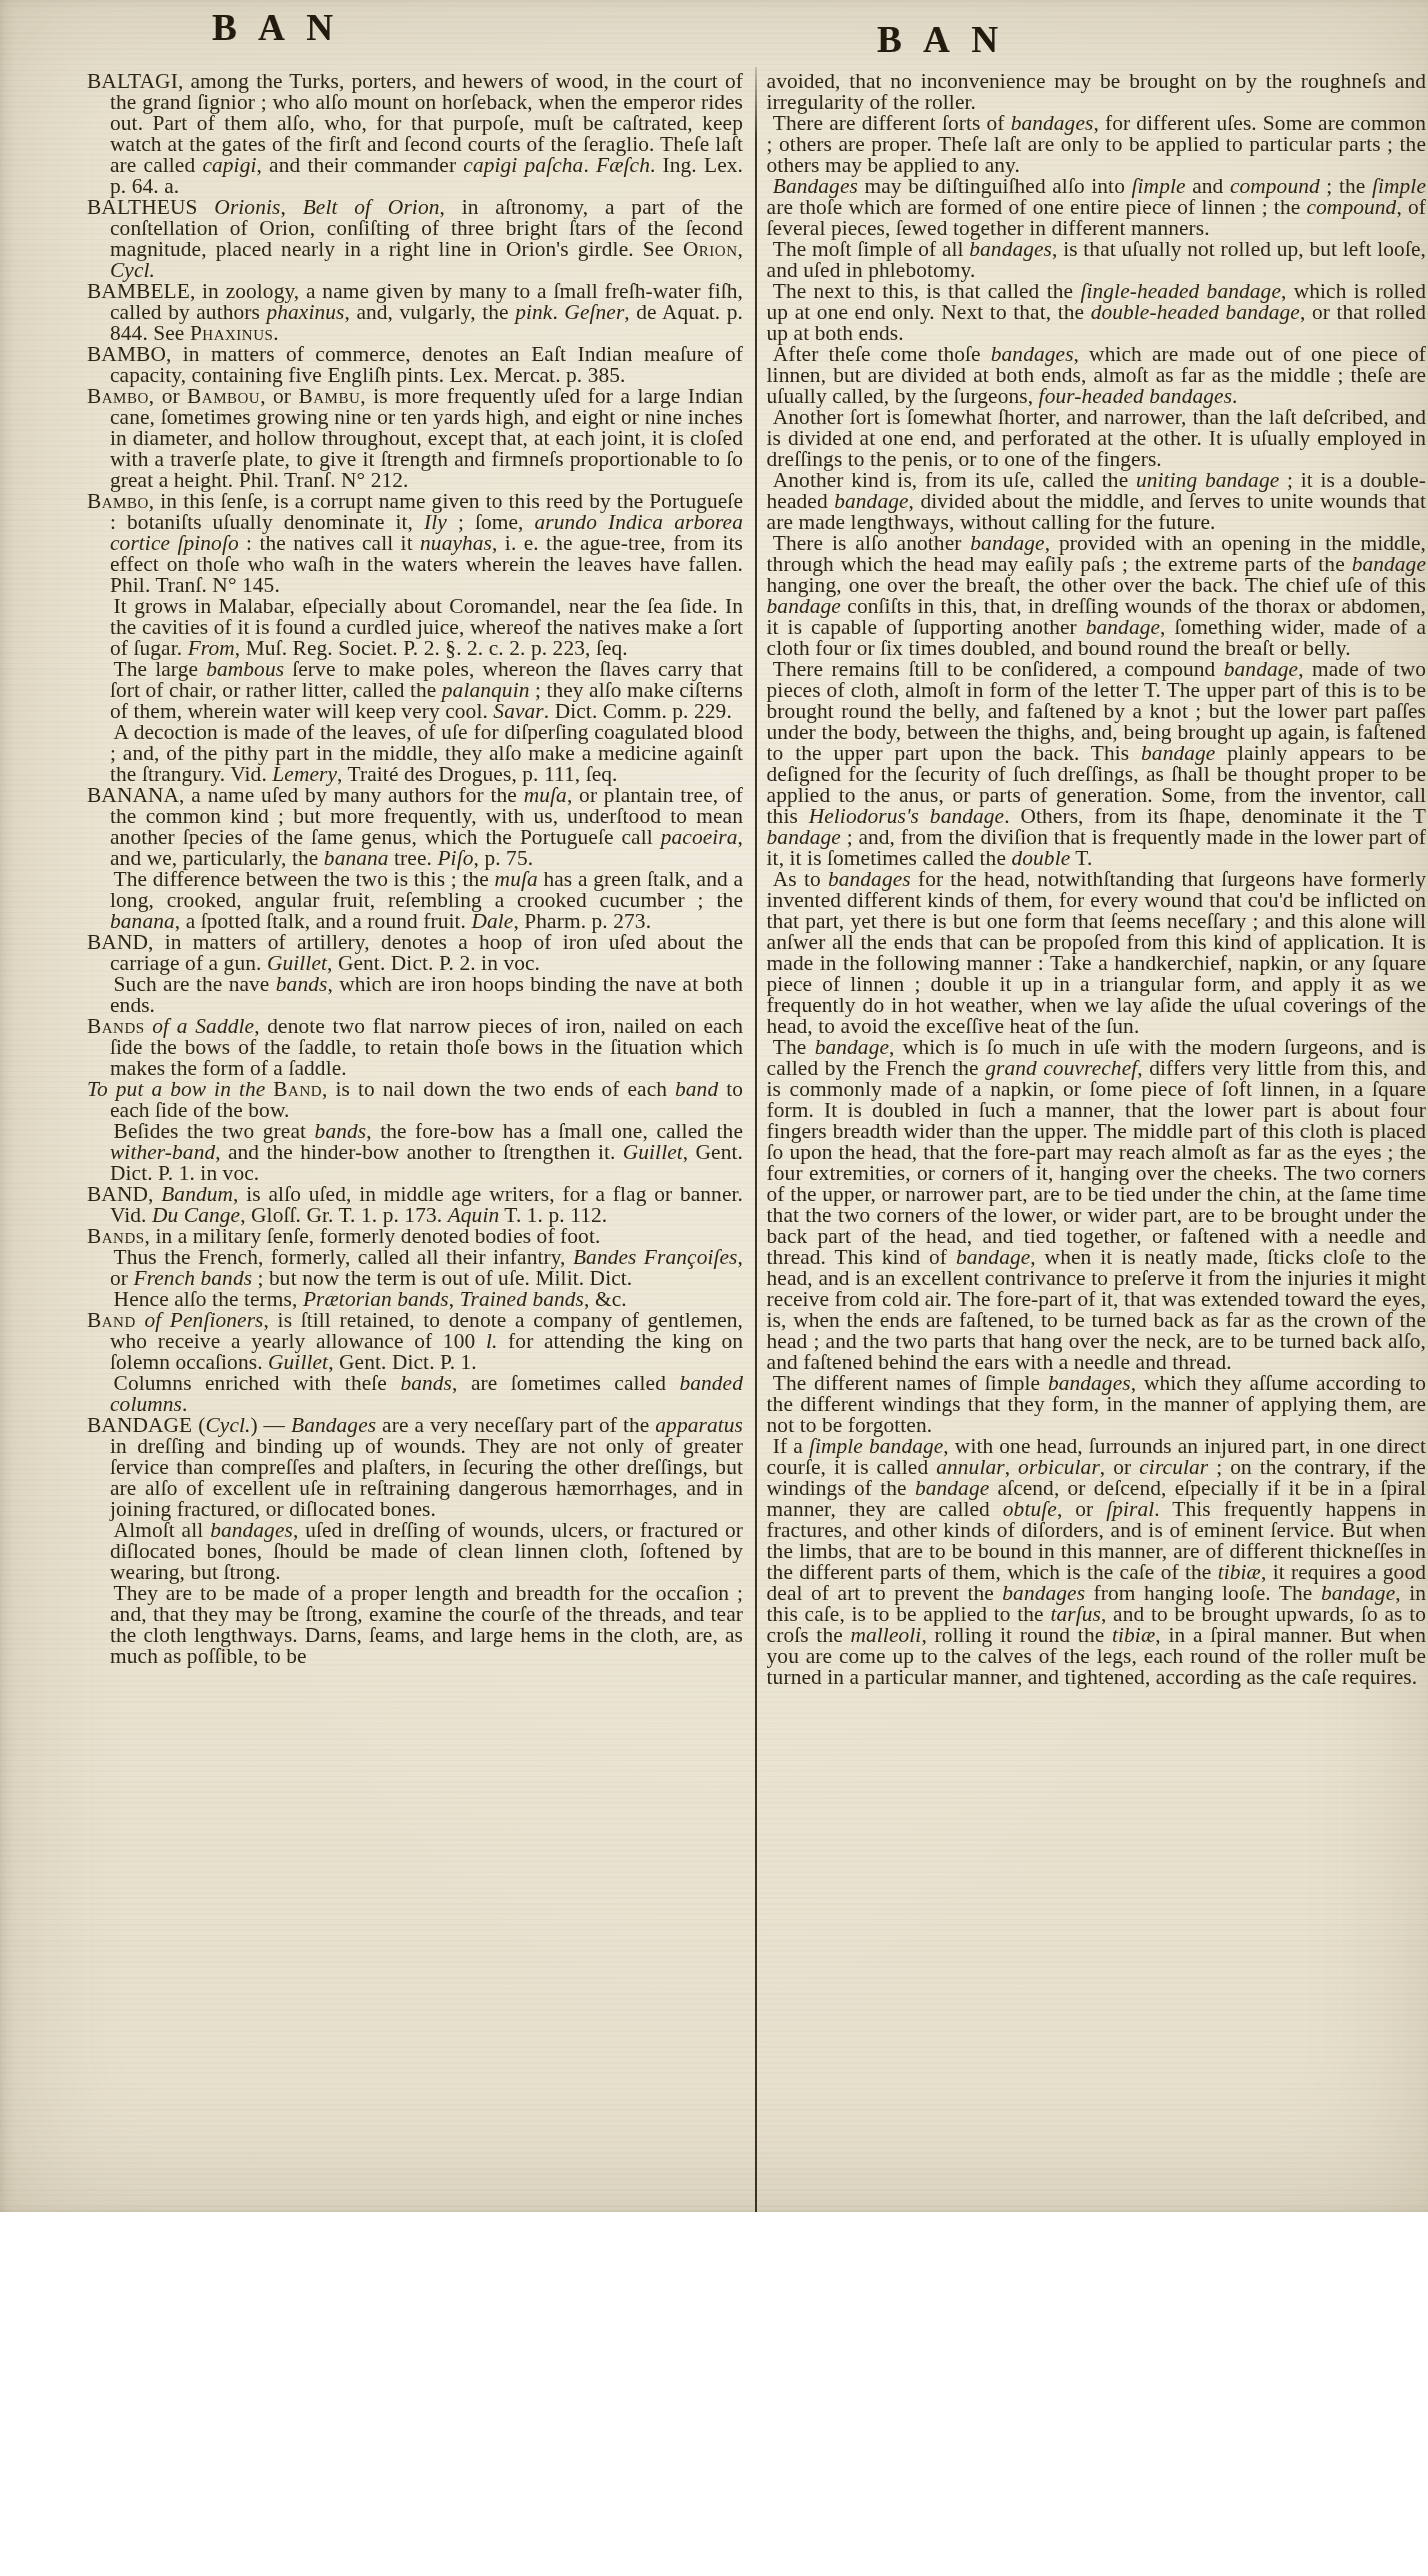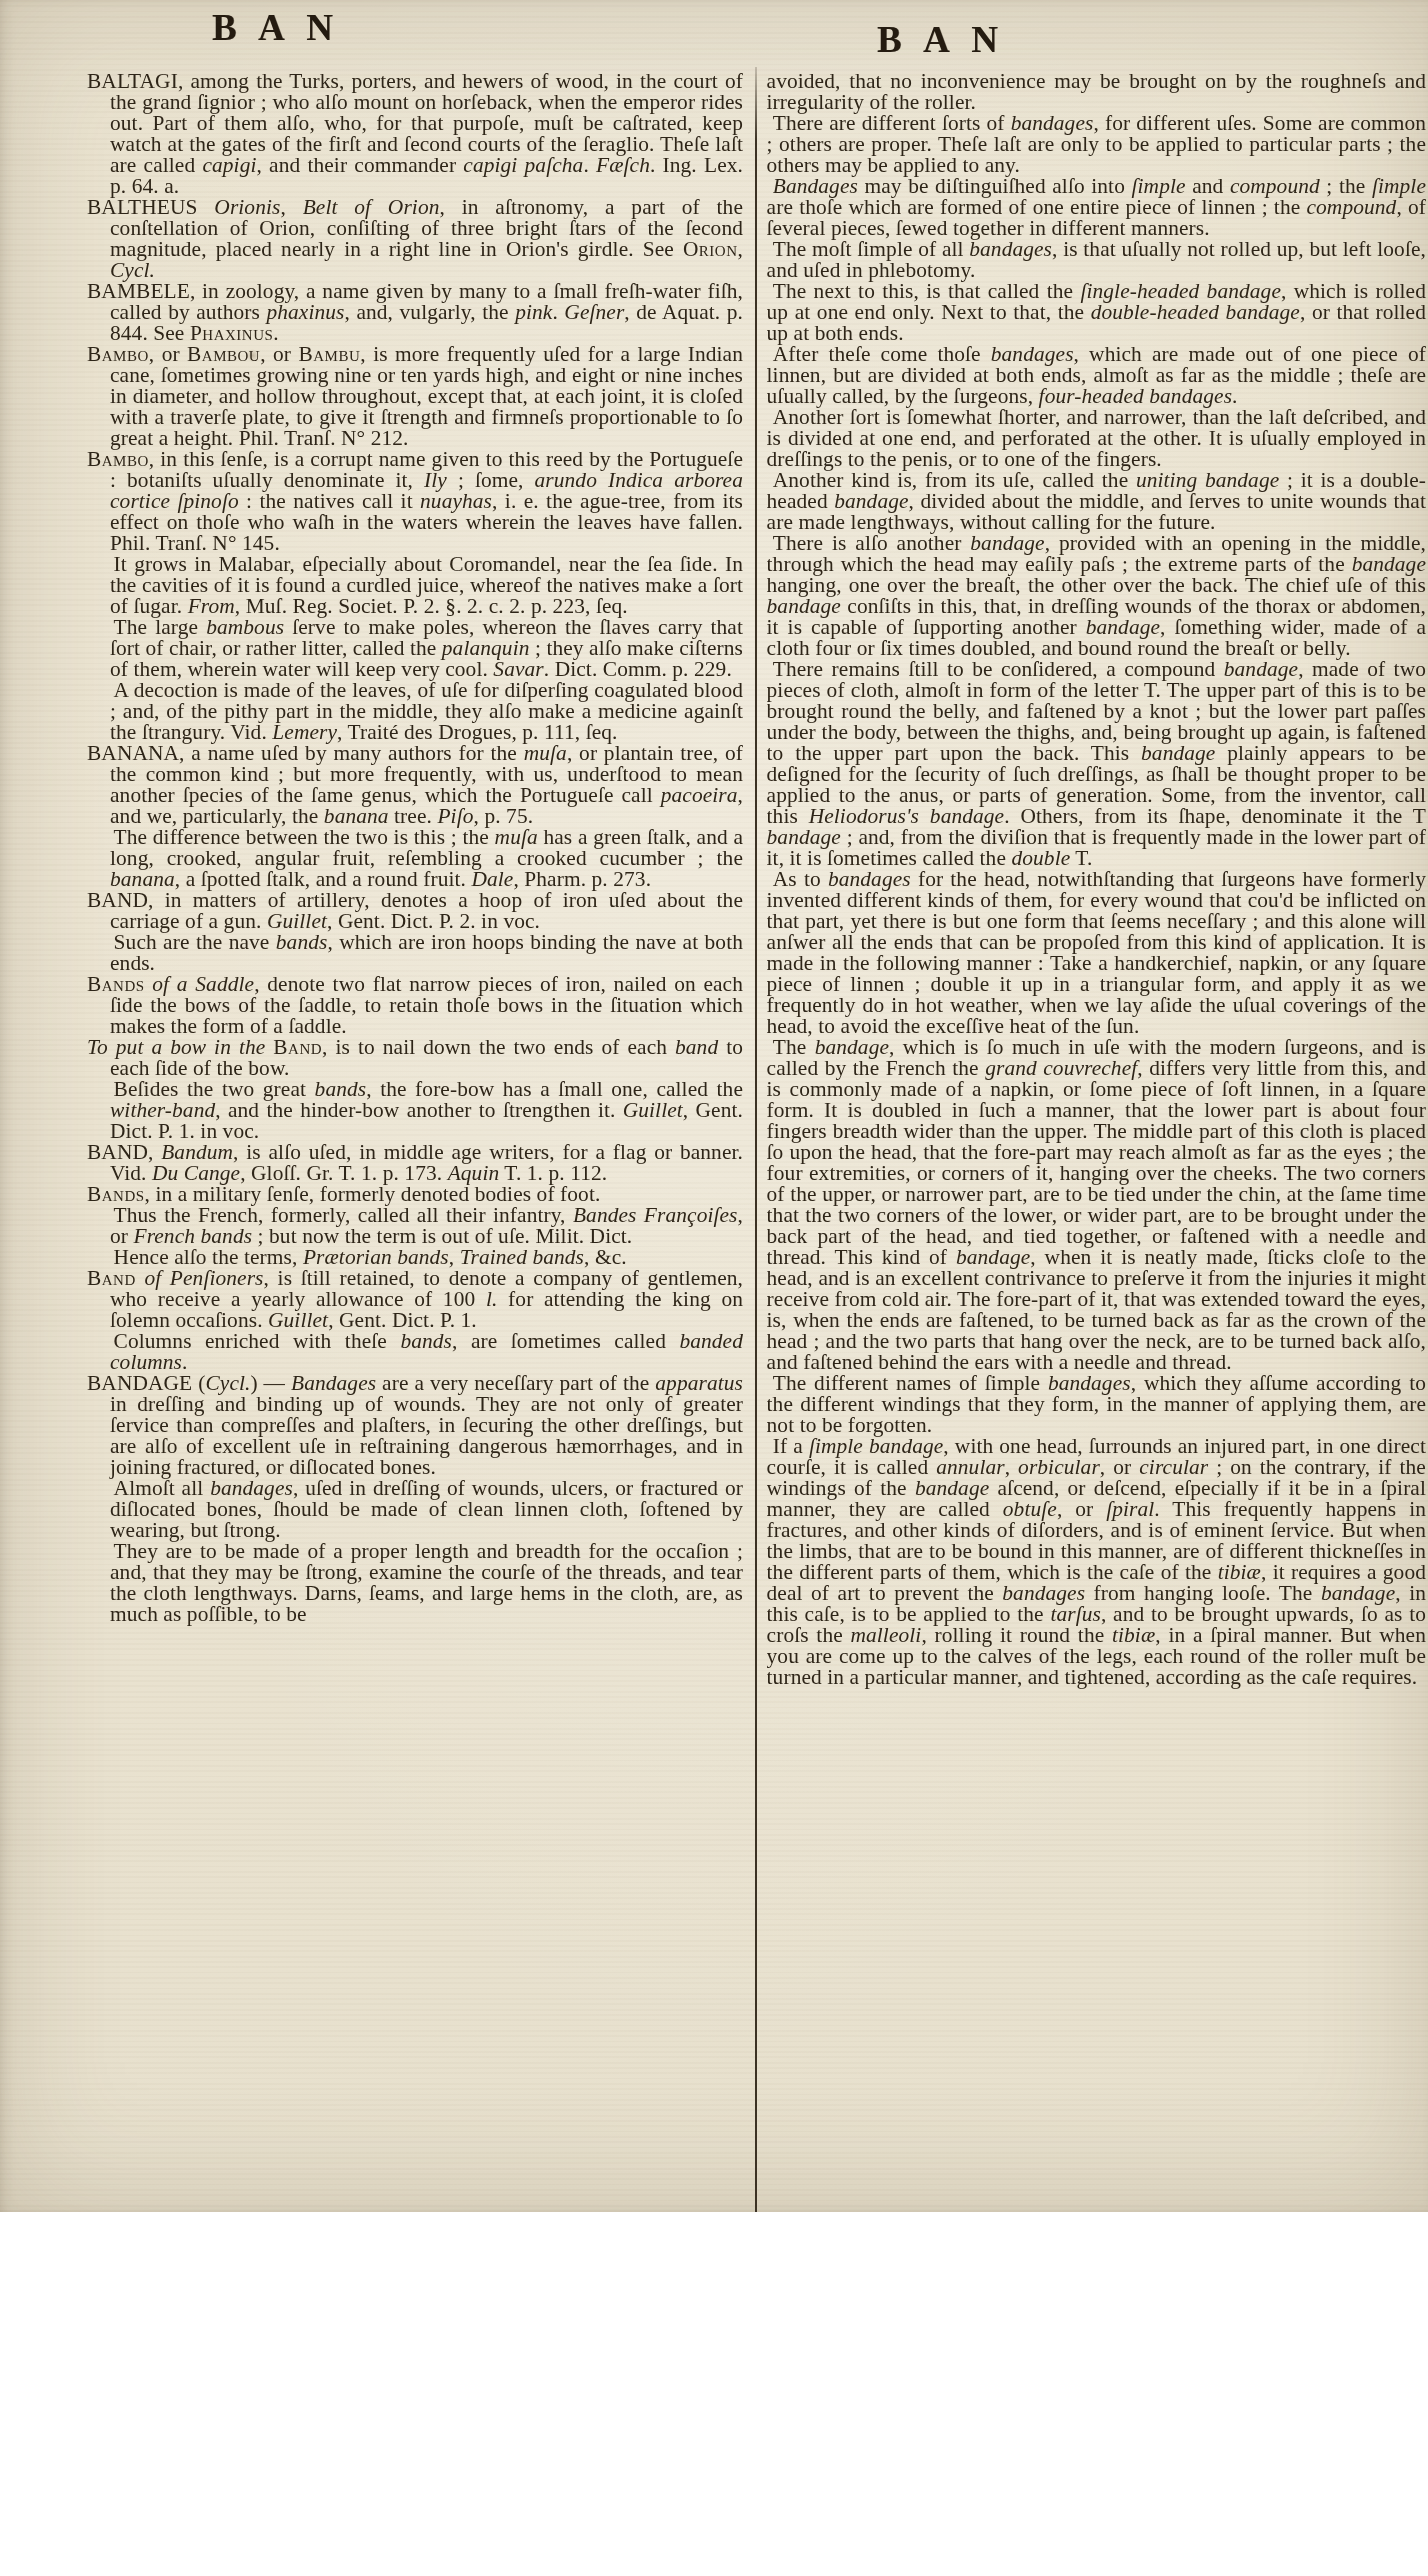--- a/index.html
+++ b/index.html
@@ -76,20 +76,21 @@
   <div class="running-head right">BAN</div>
 
   <div class="blemish b1"></div>
   <div class="blemish b2"></div>
 
   <div class="columns">
     <div class="column left" id="col-left">
         <p class="para entry">BALTAGI, among the Turks, porters, and hewers of wood, in the court of the grand ſignior ; who alſo mount on horſeback, when the emperor rides out.   Part of them alſo, who, for that purpoſe, muſt be caſtrated, keep watch at the gates of the firſt and ſecond courts of the ſeraglio.   Theſe laſt are called <i>capigi</i>, and their commander <i>capigi paſcha</i>.   <i>Fæſch</i>. Ing. Lex. p. 64. a.</p>
         <p class="para entry">BALTHEUS <i>Orionis</i>, <i>Belt of Orion</i>, in aſtronomy, a part of the conſtellation of Orion, conſiſting of three bright ſtars of the ſecond magnitude, placed nearly in a right line in Orion's girdle.   See <span class="sc">Orion</span>, <i>Cycl.</i></p>
         <p class="para entry">BAMBELE, in zoology, a name given by many to a ſmall freſh-water fiſh, called by authors <i>phaxinus</i>, and, vulgarly, the <i>pink</i>. <i>Geſner</i>, de Aquat. p. 844.   See <span class="sc">Phaxinus</span>.</p>
+        <p class="para entry">BAMBO, in matters of commerce, denotes an Eaſt Indian meaſure of capacity, containing five Engliſh pints.   Lex. Mercat. p. 385.</p>
         <p class="para entry"><span class="sc">Bambo</span>, or <span class="sc">Bambou</span>, or <span class="sc">Bambu</span>, is more frequently uſed for a large Indian cane, ſometimes growing nine or ten yards high, and eight or nine inches in diameter, and hollow throughout, except that, at each joint, it is cloſed with a traverſe plate, to give it ſtrength and firmneſs proportionable to ſo great a height.   Phil. Tranſ. N° 212.</p>
         <p class="para entry"><span class="sc">Bambo</span>, in this ſenſe, is a corrupt name given to this reed by the Portugueſe :  botaniſts uſually denominate it, <i>Ily</i> ;  ſome, <i>arundo Indica arborea cortice ſpinoſo</i> :  the natives call it <i>nuayhas</i>,  i. e. the ague-tree, from its effect on thoſe who waſh in the waters wherein the leaves have fallen.   Phil. Tranſ. N° 145.</p>
         <p class="para cont">It grows in Malabar, eſpecially about Coromandel, near the ſea ſide.   In the cavities of it is found a curdled juice, whereof the natives make a ſort of ſugar.   <i>From</i>, Muſ. Reg. Societ. P. 2. §. 2. c. 2. p. 223, ſeq.</p>
         <p class="para cont">The large <i>bambous</i> ſerve to make poles, whereon the ſlaves carry that ſort of chair, or rather litter, called the <i>palanquin</i> ; they alſo make ciſterns of them, wherein water will keep very cool.   <i>Savar</i>. Dict. Comm. p. 229.</p>
         <p class="para cont">A decoction is made of the leaves, of uſe for diſperſing coagulated blood ;  and, of the pithy part in the middle, they alſo make a medicine againſt the ſtrangury.   Vid. <i>Lemery</i>, Traité des Drogues, p. 111, ſeq.</p>
         <p class="para entry">BANANA, a name uſed by many authors for the <i>muſa</i>, or plantain tree, of the common kind ;  but more frequently, with us, underſtood to mean another ſpecies of the ſame genus, which the Portugueſe call <i>pacoeira</i>, and we, particularly, the <i>banana</i> tree.   <i>Piſo</i>, p. 75.</p>
         <p class="para cont">The difference between the two is this ;  the <i>muſa</i> has a green ſtalk, and a long, crooked, angular fruit, reſembling a crooked cucumber ;  the <i>banana</i>, a ſpotted ſtalk, and a round fruit. <i>Dale</i>, Pharm. p. 273.</p>
         <p class="para entry">BAND, in matters of artillery, denotes a hoop of iron uſed about the carriage of a gun.   <i>Guillet</i>, Gent. Dict. P. 2. in voc.</p>
         <p class="para cont">Such are the nave <i>bands</i>, which are iron hoops binding the nave at both ends.</p>
         <p class="para entry"><span class="sc">Bands</span> <i>of a Saddle</i>, denote two flat narrow pieces of iron, nailed on each ſide the bows of the ſaddle, to retain thoſe bows in the ſituation which makes the form of a ſaddle.</p>

